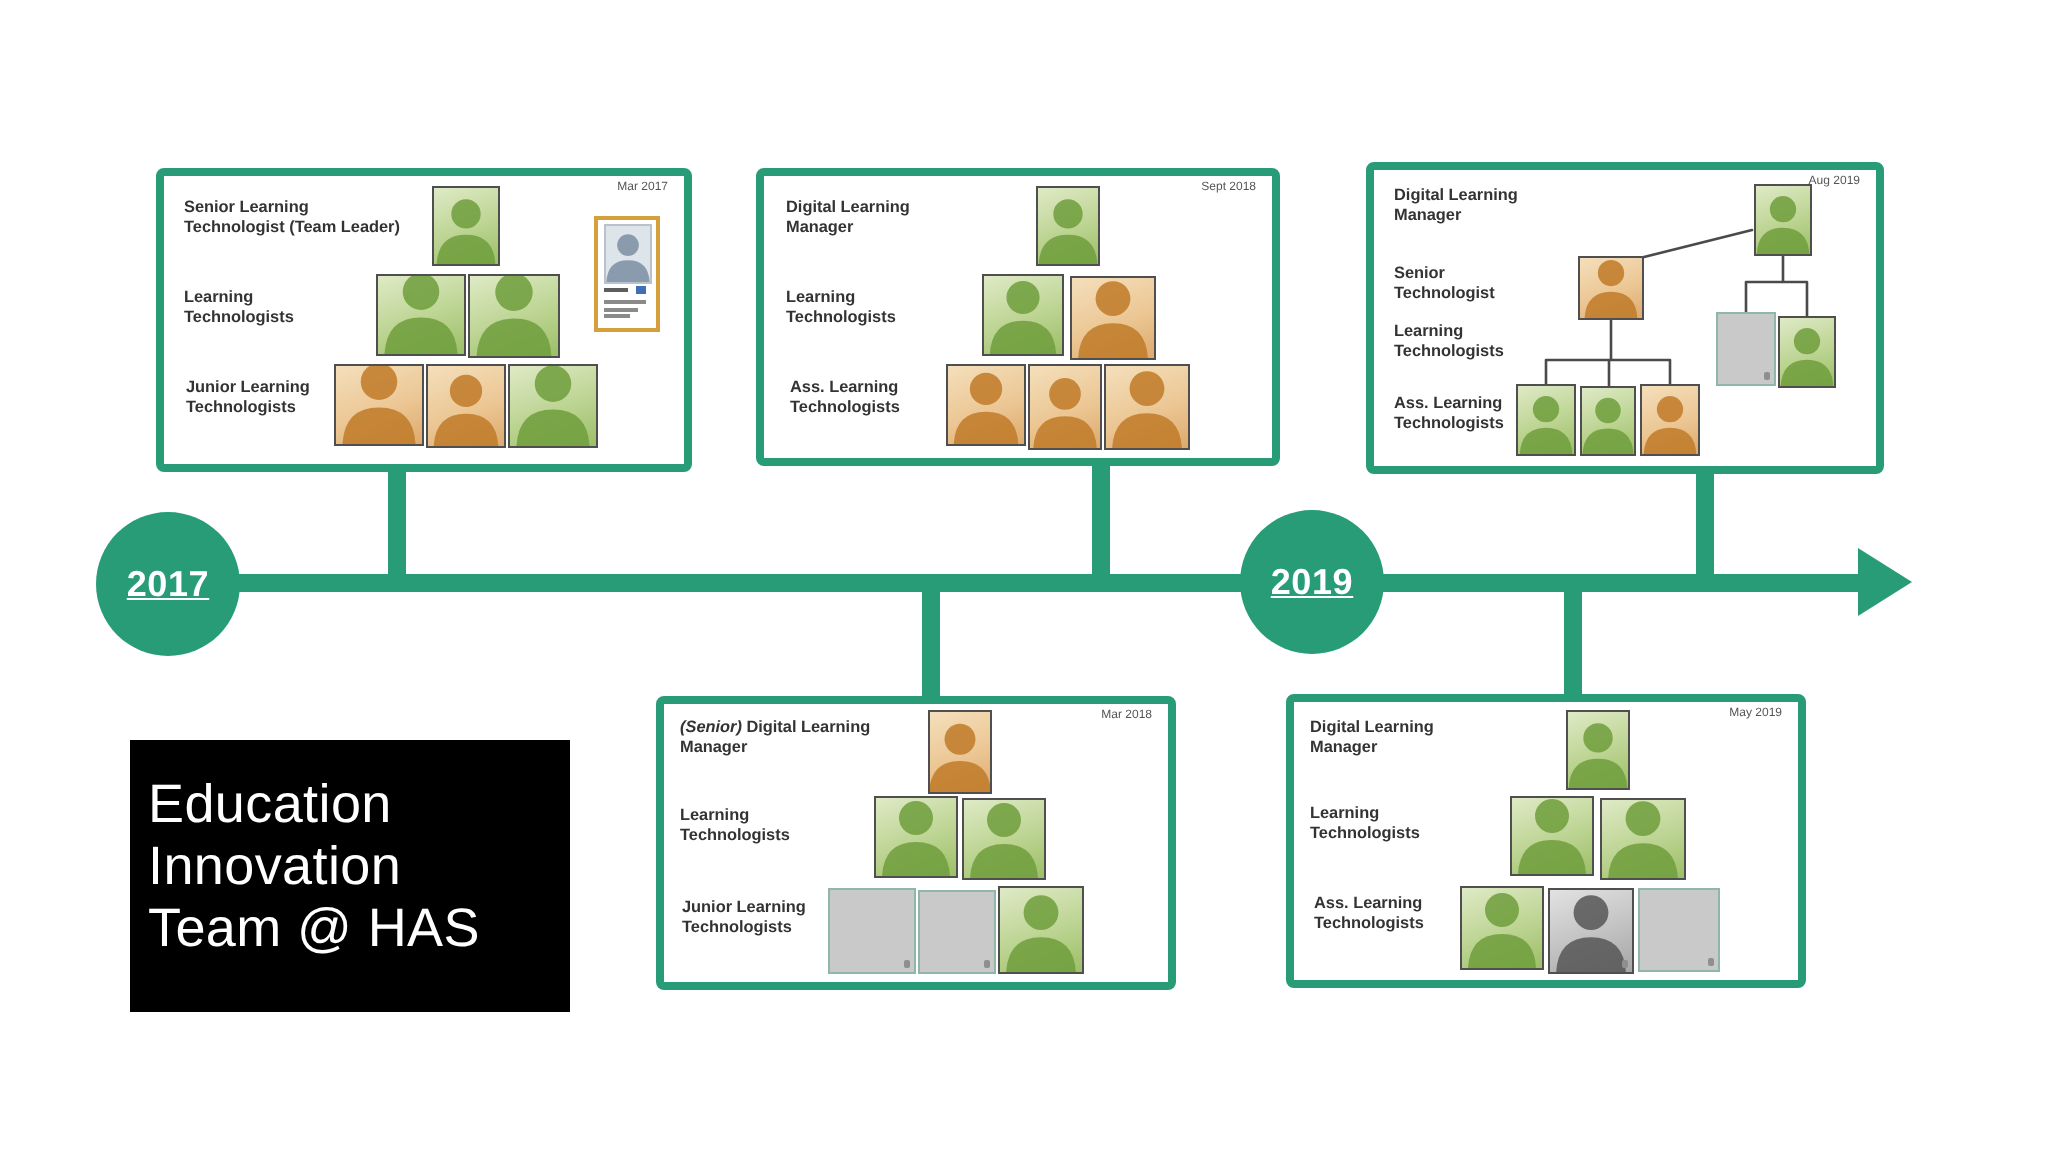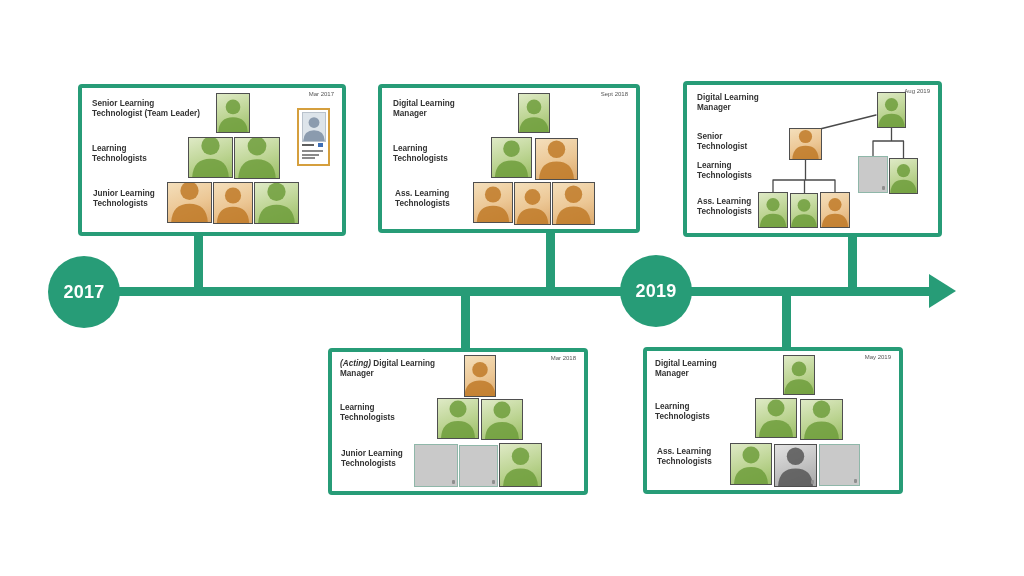--- a/index.html
+++ b/index.html
@@ -17,21 +17,21 @@
   }
   .timeline-arrow{
     position:absolute;left:929px;top:274px;width:0;height:0;z-index:1;
     border-top:17px solid transparent;border-bottom:17px solid transparent;
     border-left:27px solid var(--accent,#279c77);
   }
   .year-circle{
     position:absolute;width:72px;height:72px;border-radius:50%;
     background:var(--accent,#279c77);color:#fff;z-index:2;
     display:flex;align-items:center;justify-content:center;
-    font-size:18px;font-weight:bold;letter-spacing:.3px;
+    font-size:18px;font-weight:bold;letter-spacing:.3px;text-decoration:underline;
   }
   #year-2017{left:48px;top:256px;}
   #year-2018{left:331px;top:255px;}
   #year-2019{left:620px;top:255px;justify-content:center;}
   .drop{position:absolute;width:9px;background:var(--accent,#279c77);z-index:1;}
   #drop-1{left:194px;top:230px;height:60px;}
   #drop-2{left:546px;top:228px;height:62px;}
   #drop-3{left:848px;top:232px;height:58px;}
   #drop-4{left:461px;top:292px;height:60px;}
   #drop-5{left:782px;top:292px;height:59px;}
@@ -290,21 +290,21 @@
       </div>
     <div class="photo t-orange" style="left:133px;top:107px;width:30px;height:36px;">
         <svg viewBox="0 0 40 44" preserveAspectRatio="xMidYMax slice">
           <use href="#sil"></use>
         </svg>
       </div>
   </div>
 
   <div class="card" id="card-4">
     <div class="date">Mar 2018</div>
-    <div class="role-label" style="left:8px;top:7px;"><span class="em">(Acting)</span><span> Digital Learning
+    <div class="role-label" style="left:8px;top:7px;"><span class="em">(Senior)</span><span> Digital Learning
 Manager</span></div>
     <div class="role-label" style="left:8px;top:51px;">Learning
 Technologists</div>
     <div class="role-label" style="left:9px;top:97px;">Junior Learning
 Technologists</div>
 
     <div class="photo t-orange" style="left:132px;top:3px;width:32px;height:42px;">
         <svg viewBox="0 0 40 44" preserveAspectRatio="xMidYMax slice">
           <use href="#sil"></use>
         </svg>
@@ -365,14 +365,19 @@
         <svg viewBox="0 0 40 44" preserveAspectRatio="xMidYMax slice">
           <use href="#sil"></use>
         </svg>
         <span class="wm"></span>
       </div>
     <div class="photo t-gray" style="left:172px;top:93px;width:41px;height:42px;">
         <span class="wm"></span>
       </div>
   </div>
 
+  <div class="title-box">
+    <span class="line">Education</span>
+    <span class="line">Innovation</span>
+    <span class="line">Team @ HAS</span>
+  </div>
 
 </div>
 
 </body></html>

